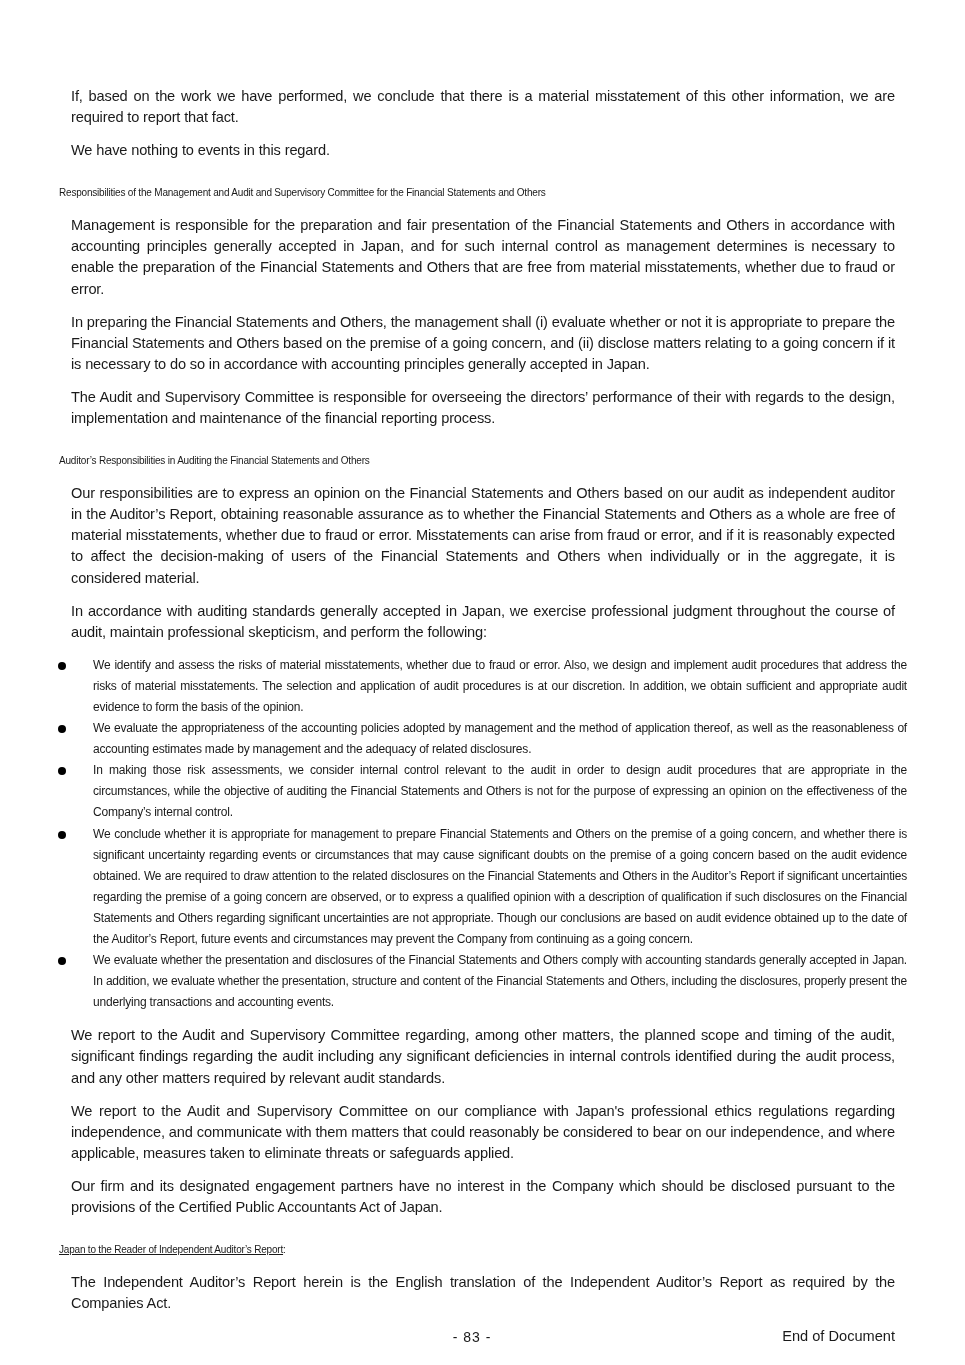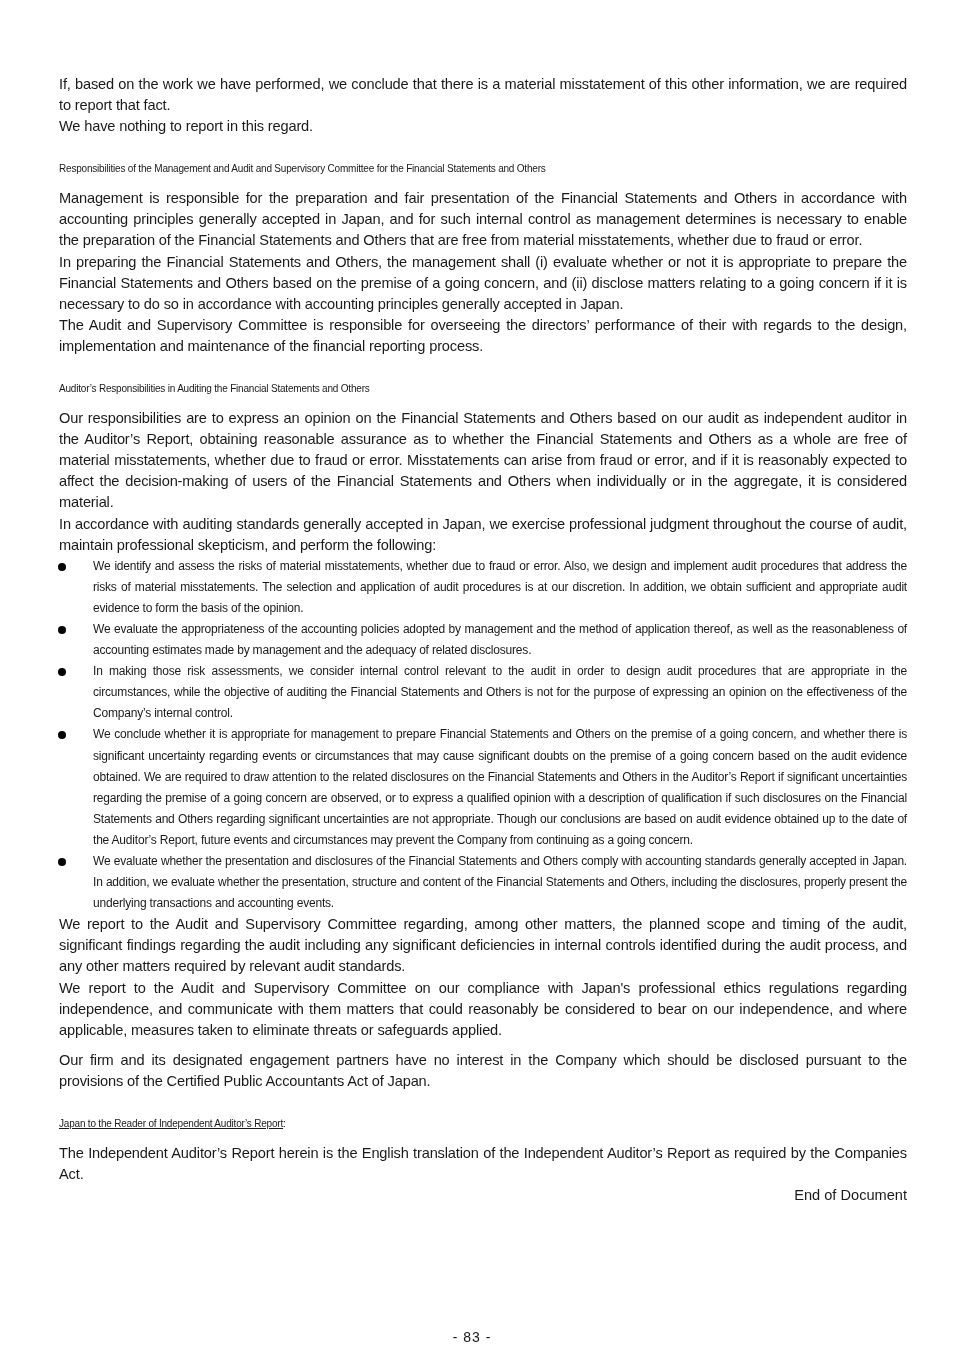--- a/index.html
+++ b/index.html
@@ -1,21 +1,21 @@
 <!DOCTYPE html>
 <html><head>
   <meta charset="utf-8">
   <style>
     html, body { margin: 0; padding: 0; background: #ffffff; }
     body {
       width: 965px; height: 1365px; position: relative; overflow: hidden;
       font-family: "Liberation Sans", sans-serif; color: #1a1a1a;
     }
     .page { position: absolute; left: 59px; top: 74px; width: 848px; }
-    p, .line { margin: 0; }
+    p, .line { margin: 12px; }
     .para {
       font-size: 14.6px; line-height: 21.1px; text-align: justify;
       letter-spacing: -0.15px;
     }
     .heading {
       font-size: 10px; font-weight: normal; line-height: 21px; letter-spacing: -0.2px;
     }
     .gap-before-heading { margin-top: 21px; }
     .gap-after-heading { margin-top: 9px; }
     ul.bullets { list-style: none; margin: 0; padding: 0; }
@@ -34,21 +34,21 @@
       font-size: 14px; letter-spacing: 1px;
     }
   </style>
 </head>
 <body>
 
 <div class="page">
 
   <div>
     <p class="para">If, based on the work we have performed, we conclude that there is a material misstatement of this other information, we are required to report that fact.</p>
-    <p class="para">We have nothing to report in this regard.</p>
+    <p class="para">We have nothing to events in this regard.</p>
   </div>
 
   <div>
     <h2 class="heading gap-before-heading">Responsibilities of the Management and Audit and Supervisory Committee for the Financial Statements and Others</h2>
     <div class="gap-after-heading"></div>
     <p class="para">Management is responsible for the preparation and fair presentation of the Financial Statements and Others in accordance with accounting principles generally accepted in Japan, and for such internal control as management determines is necessary to enable the preparation of the Financial Statements and Others that are free from material misstatements, whether due to fraud or error.</p>
     <p class="para">In preparing the Financial Statements and Others, the management shall (i) evaluate whether or not it is appropriate to prepare the Financial Statements and Others based on the premise of a going concern, and (ii) disclose matters relating to a going concern if it is necessary to do so in accordance with accounting principles generally accepted in Japan.</p>
     <p class="para">The Audit and Supervisory Committee is responsible for overseeing the directors’ performance of their with regards to the design, implementation and maintenance of the financial reporting process.</p>
   </div>
 

